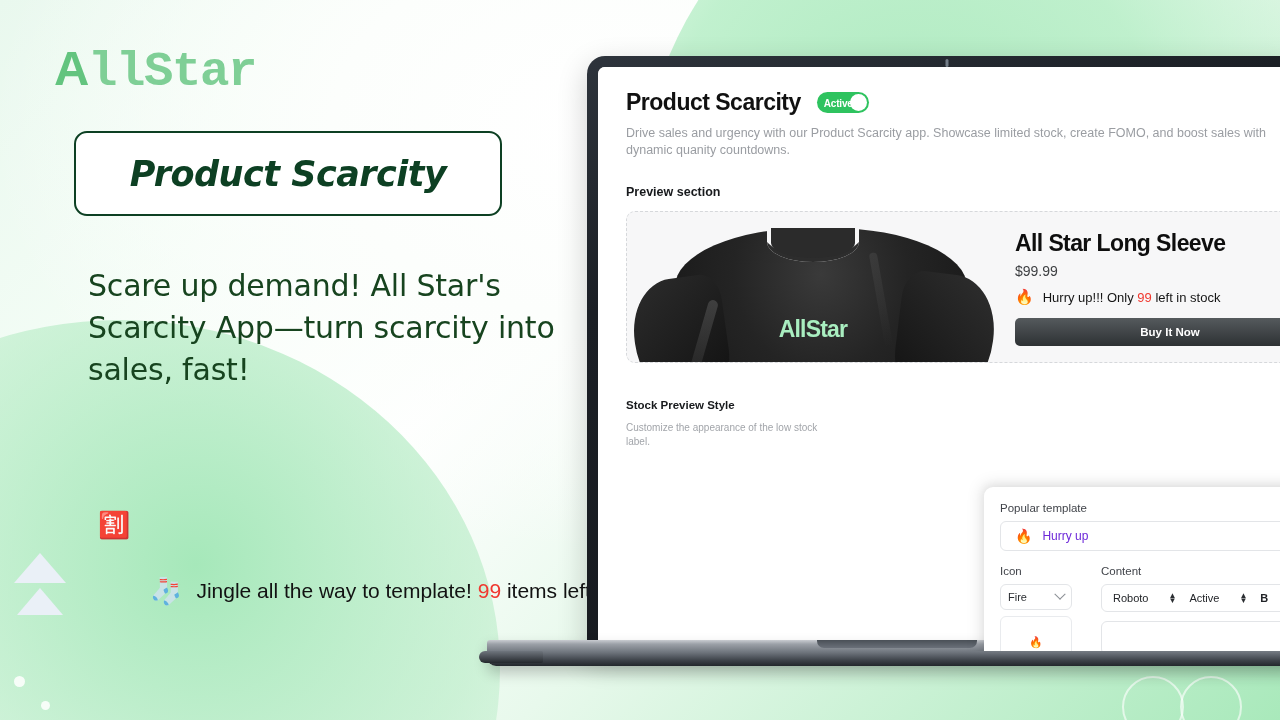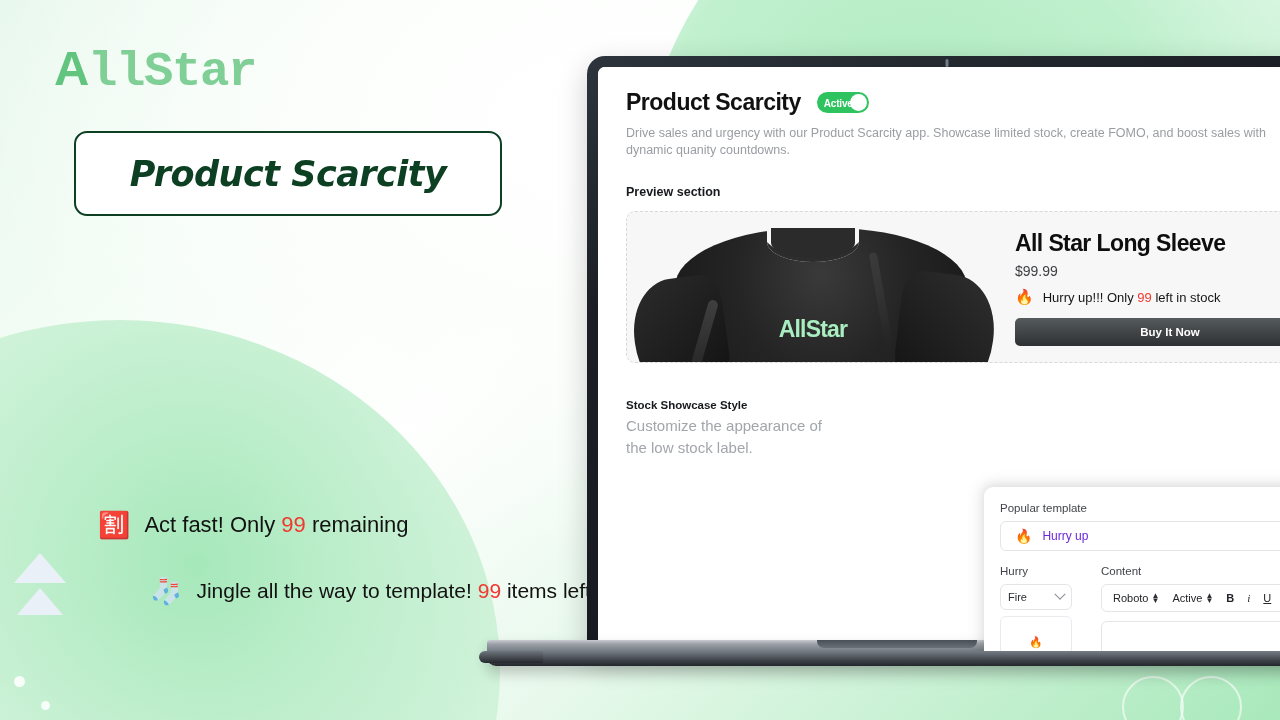--- a/index.html
+++ b/index.html
@@ -143,21 +143,21 @@
   .stock-line { margin-top:9px; display:flex; align-items:center; gap:9px;
                 font-size:13px; color:#151515; white-space:nowrap; }
   .stock-ico { font-size:15px; }
   .buy-btn { margin-top:12px; width:310px; height:28px; border-radius:5px;
     background:linear-gradient(180deg,#555a5d,#2d3133);
     color:#fff; font-size:11.5px; font-weight:600;
     display:flex; align-items:center; justify-content:center; }
 
   .stock-style { margin-top:36px; width:215px; }
   .ss-title { font-size:11.5px; font-weight:700; color:#17191c; }
-  .ss-sub { margin-top:4px; font-size:15px; line-height:22px; color:#a2a5aa; }
+  .ss-sub { margin-top:10px; font-size:10px; line-height:14px; color:#a2a5aa; }
 
   
   .panel {
     position:absolute; left:386px; top:420px; width:420px; height:190px;
     background:#fff; border-radius:9px 0 0 0;
     box-shadow:-3px -3px 16px rgba(0,0,0,.10), 0 -2px 10px rgba(0,0,0,.06);
     padding:15px 0 0 16px; z-index:3;
   }
   .p-label { font-size:11.5px; color:#41444a; }
   .tpl-field {
@@ -173,21 +173,21 @@
     display:flex; align-items:center; justify-content:space-between; padding:0 7px;
     font-size:11px; color:#2a2d31;text-align:right;
   }
   .chev { width:8px; height:8px; border-right:1.4px solid #8b8f95; border-bottom:1.4px solid #8b8f95;
           transform:rotate(45deg) translate(-2px,-2px); }
   .col-content { flex:1; }
   .toolbar {
     margin-top:7px; width:310px; height:28px; border:1px solid #e3e5e8; border-radius:6px;
     display:flex; align-items:center; gap:13px; padding:0 11px; font-size:11px; color:#232529;
   }
-  .tb-item { display:flex; align-items:center; gap:3px; white-space:nowrap; }
+  .tb-item { display:flex; align-items:center; gap:20px; white-space:nowrap; }
   .updown { display:inline-flex; flex-direction:column; line-height:5px; font-size:8px; color:#2a2d31; }
   .tb-b { font-weight:700; }
   .tb-i { font-style:italic; font-family:"Liberation Serif", serif; }
   .tb-u { text-decoration:underline; }
   .editor-body { margin-top:9px; width:310px; height:34px; border:1px solid #e3e5e8; border-radius:6px; }
   .icon-preview { margin-top:6px; width:72px; height:52px; border:1px solid #e9ebee; border-radius:6px;
                   display:flex; align-items:center; justify-content:center; font-size:11px; }
 </style>
 </head>
 <body>
@@ -204,24 +204,24 @@
 <div class="left">
 
   <div class="brand">
     <span class="a-glyph">A</span><span class="solid">llStar</span>
   </div>
 
   <div class="title-box">
     <span>Product Scarcity</span>
   </div>
 
+  <div class="tagline">Scare up demand! All Star's Scarcity App—turn scarcity into sales, fast!</div>
 
   <div class="badge-row badge-1">
     <span class="badge-ico">🈹</span>
-    <span class="badge-txt"><span>Act fast! Only </span><span class="num-red">99</span><span> remaining</span></span>
   </div>
 
   <div class="badge-row badge-2">
     <span class="badge-ico">🧦</span>
     <span class="badge-txt"><span>Jingle all the way to template! </span><span class="num-red">99</span><span> items left – go, go, go!</span></span>
   </div>
 </div>
 
 <div class="laptop">
   <div class="lid">
@@ -259,36 +259,36 @@
             <div class="prod-price">$99.99</div>
             <div class="stock-line">
               <span class="stock-ico">🔥</span>
               <span><span>Hurry up!!! Only </span><span class="num-red">99</span><span> left in stock</span></span>
             </div>
             <div class="buy-btn">Buy It Now</div>
           </div>
         </div>
 
         <div class="stock-style">
-          <div class="ss-title">Stock Showcase Style</div>
+          <div class="ss-title">Stock Preview Style</div>
           <div class="ss-sub">Customize the appearance of the low stock label.</div>
         </div>
 
       </div>
 
       <div class="panel">
         <div class="p-label">Popular template</div>
         <div class="tpl-field">
           <span class="emo">🔥</span>
           <span class="txt">Hurry up</span>
         </div>
 
         <div class="row2">
           <div class="col-icon">
-            <div class="p-label">Hurry</div>
+            <div class="p-label">Icon</div>
             <div class="select">
               <span>Fire</span>
               <span class="chev"></span>
             </div>
             <div class="icon-preview">🔥</div>
           </div>
 
           <div class="col-content">
             <div class="p-label">Content</div>
             <div class="toolbar">

